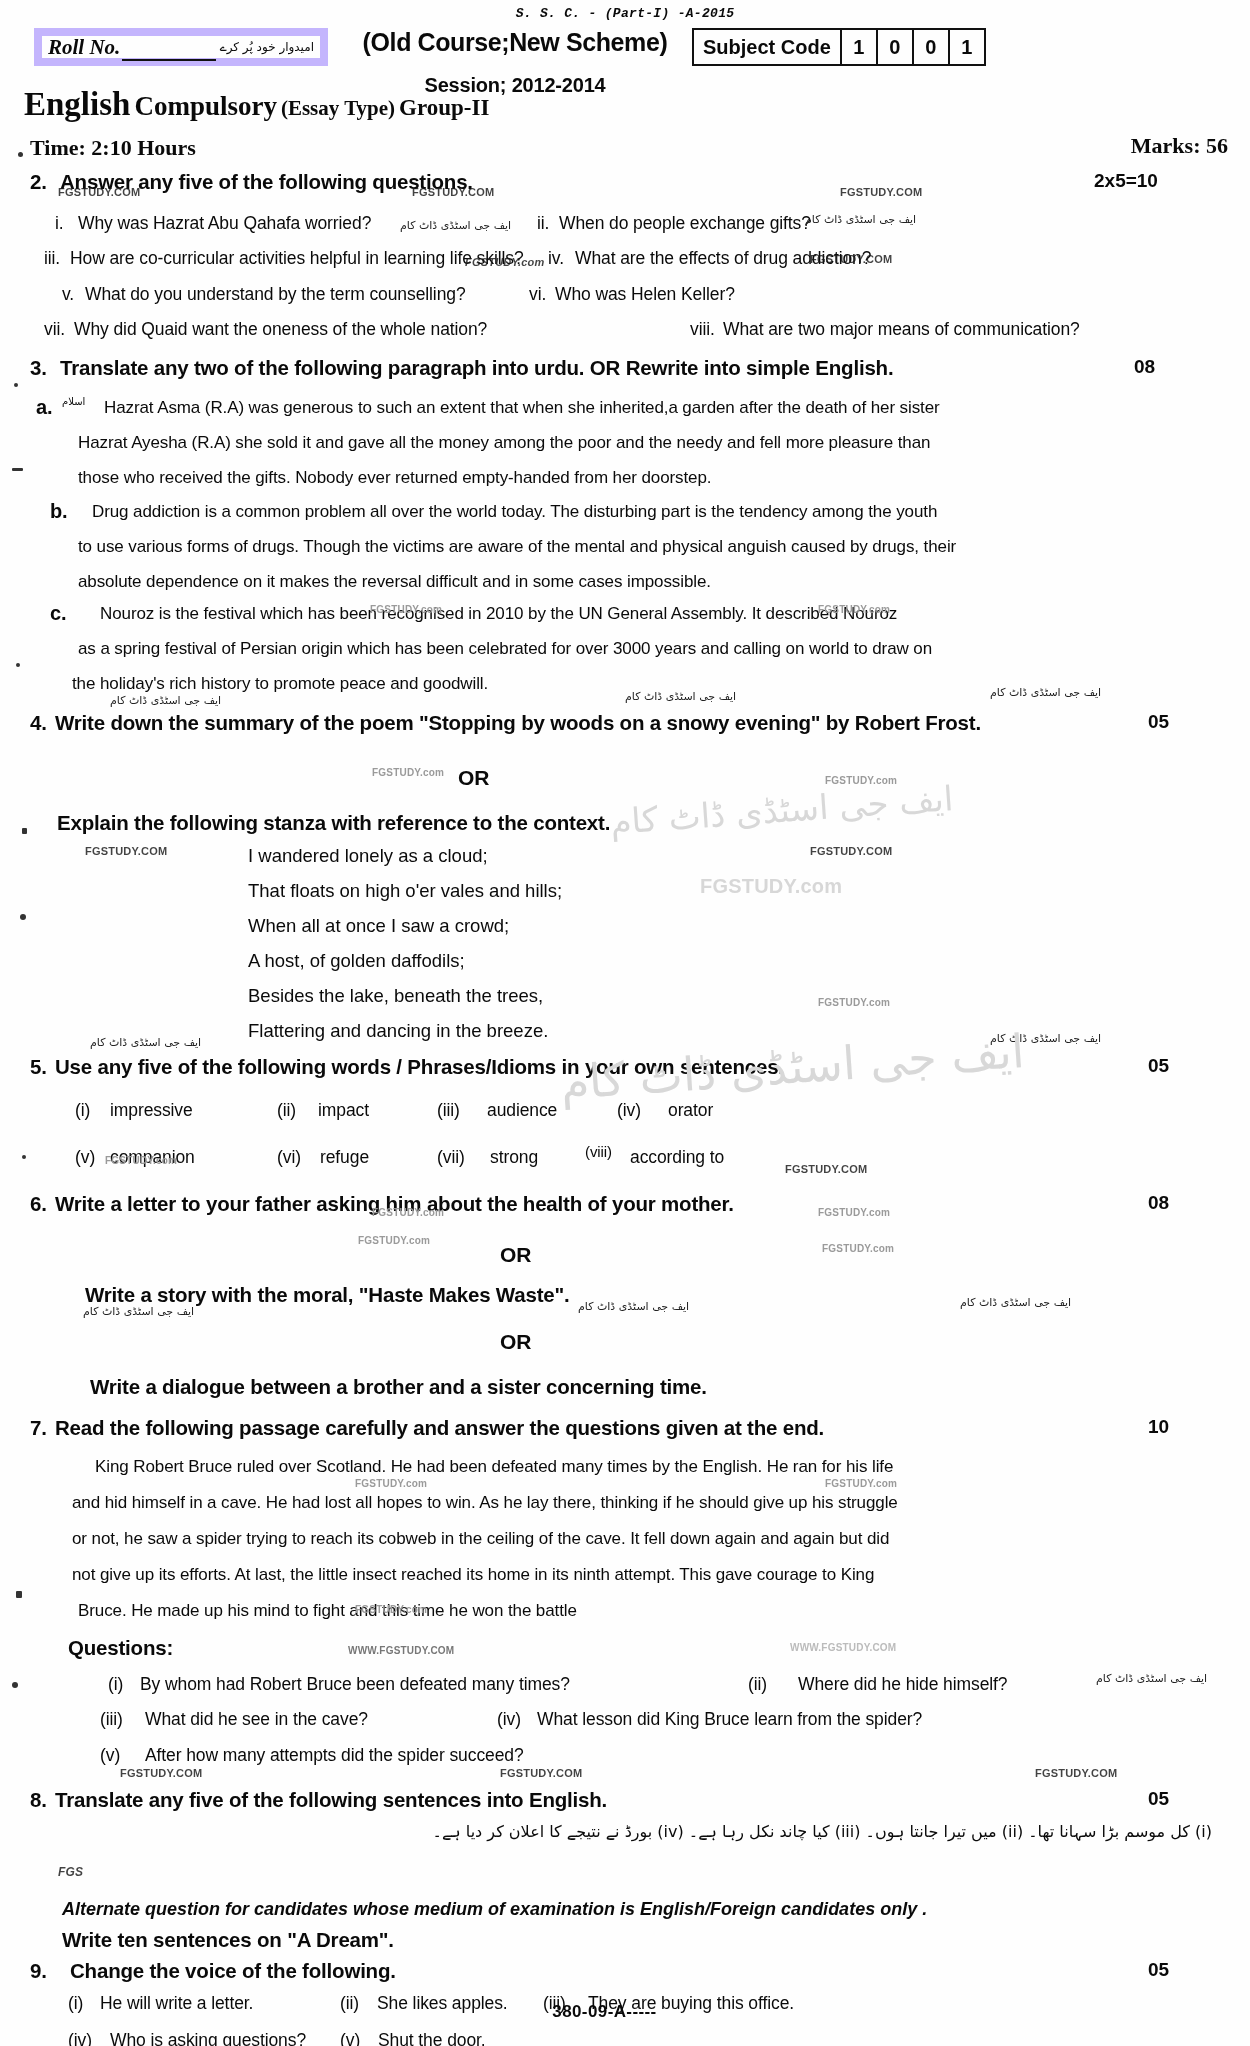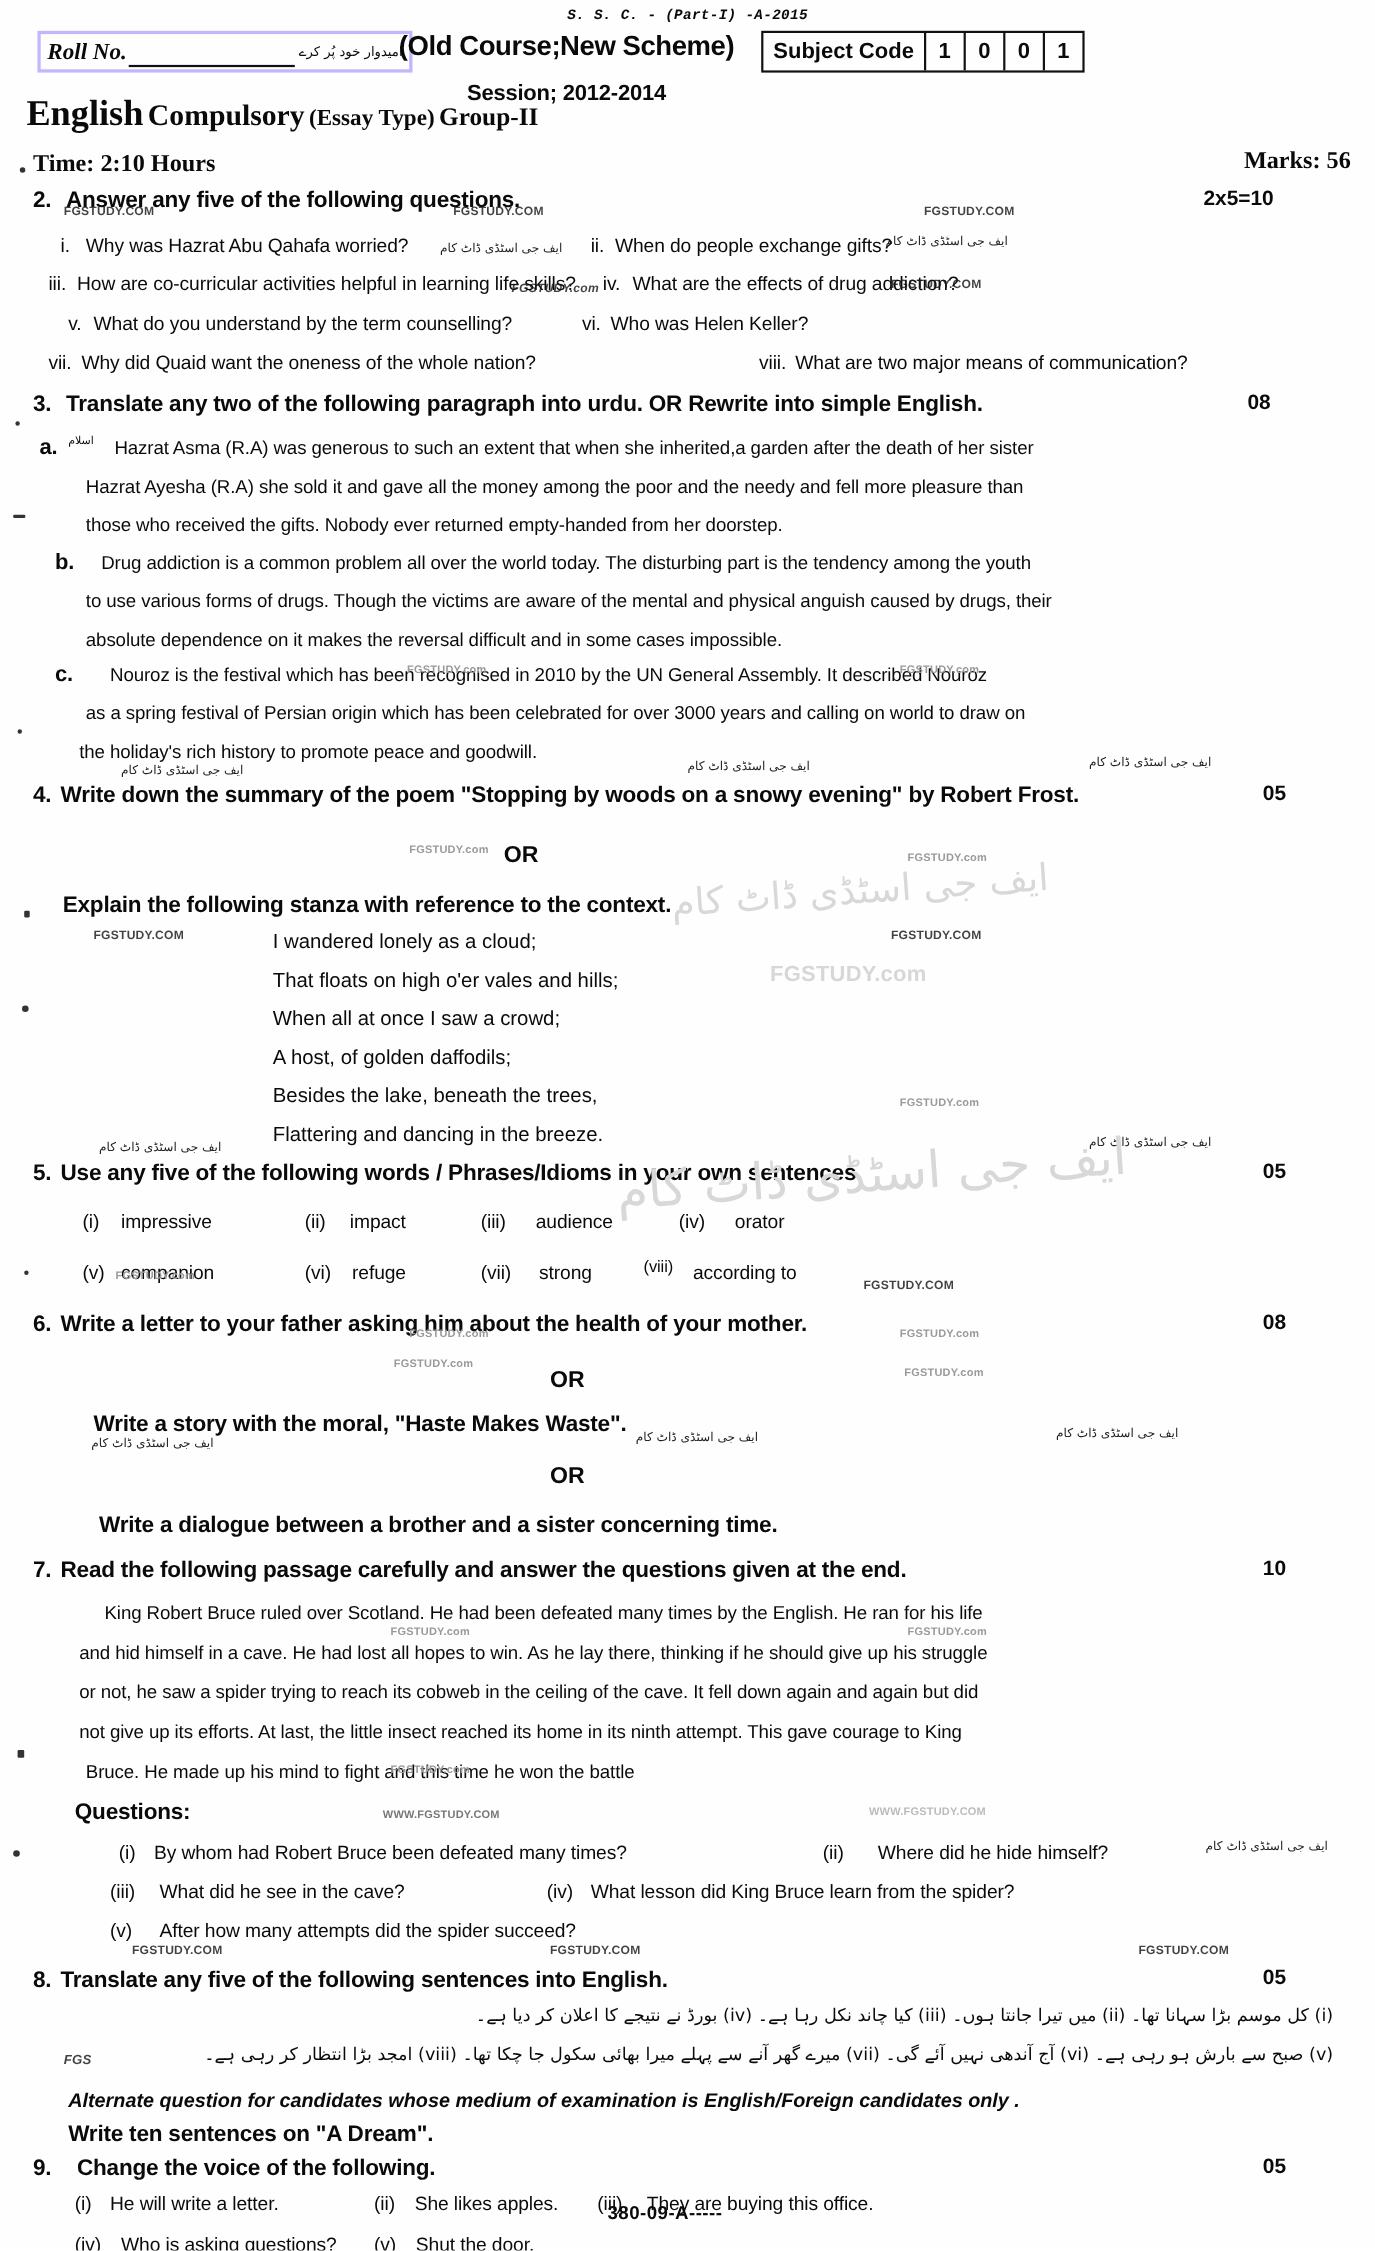--- a/index.html
+++ b/index.html
@@ -31,22 +31,22 @@
     font-size: 13px;
     font-weight: bold;
     font-style: italic;
     font-family: Liberation Mono, monospace;
     letter-spacing: .3px;
     white-space: nowrap;
   }
   #roll-box {
     position: absolute;
     top: 28px; left: 34px;
-    width: 341px; height: 38px;
-    border: 3px solid #c4b5fd;
+    width: 294px; height: 38px;
+    border: 8px solid #c4b5fd;
     box-sizing: border-box;
     display: flex;
     align-items: center;
     padding: 0 6px;
   }
   #roll-label {
     font-family: "Liberation Serif", serif;
     font-style: italic;
     font-weight: bold;
     font-size: 21px;
@@ -368,21 +368,20 @@
   <div class="abs qsub" style="top:1709px; left:537px;">What lesson did King Bruce learn from the spider?</div>
 
   <div class="abs qsub" style="top:1745px; left:100px;">(v)</div>
   <div class="abs qsub" style="top:1745px; left:145px;">After how many attempts did the spider succeed?</div>
 
   <div class="abs qhead" style="top:1788px; left:30px;">8.</div>
   <div class="abs qhead" style="top:1788px; left:55px;">Translate any five of the following sentences into English.</div>
   <div class="abs qmarks" style="top:1788px; left:1148px;">05</div>
 
   <div class="abs urdu" style="top:1822px; right:38px; font-size:16px;">(i)  کل موسم بڑا سہانا تھا۔   (ii)  میں تیرا جانتا ہوں۔   (iii)  کیا چاند نکل رہا ہے۔   (iv)  بورڈ نے نتیجے کا اعلان کر دیا ہے۔</div>
-  <div class="abs urdu" style="top:1858px; right:38px; font-size:16px;">(v)  صبح سے بارش ہو رہی ہے۔   (vi)  آج آندھی نہیں آئے گی۔   (vii)  میرے گھر آنے سے پہلے میرا بھائی سکول جا چکا تھا۔   (viii)  امجد بڑا انتظار کر رہی ہے۔</div>
 
   <div class="abs alt-note" style="top:1899px; left:62px;">Alternate question for candidates whose medium of examination is English/Foreign candidates only .</div>
   <div class="abs qhead" style="top:1928px; left:62px;">Write ten sentences on "A Dream".</div>
 
   <div class="abs qhead" style="top:1959px; left:30px;">9.</div>
   <div class="abs qhead" style="top:1959px; left:70px;">Change the voice of the following.</div>
   <div class="abs qmarks" style="top:1959px; left:1148px;">05</div>
 
   <div class="abs qsub" style="top:1993px; left:68px;">(i)</div>
   <div class="abs qsub" style="top:1993px; left:100px;">He will write a letter.</div>

